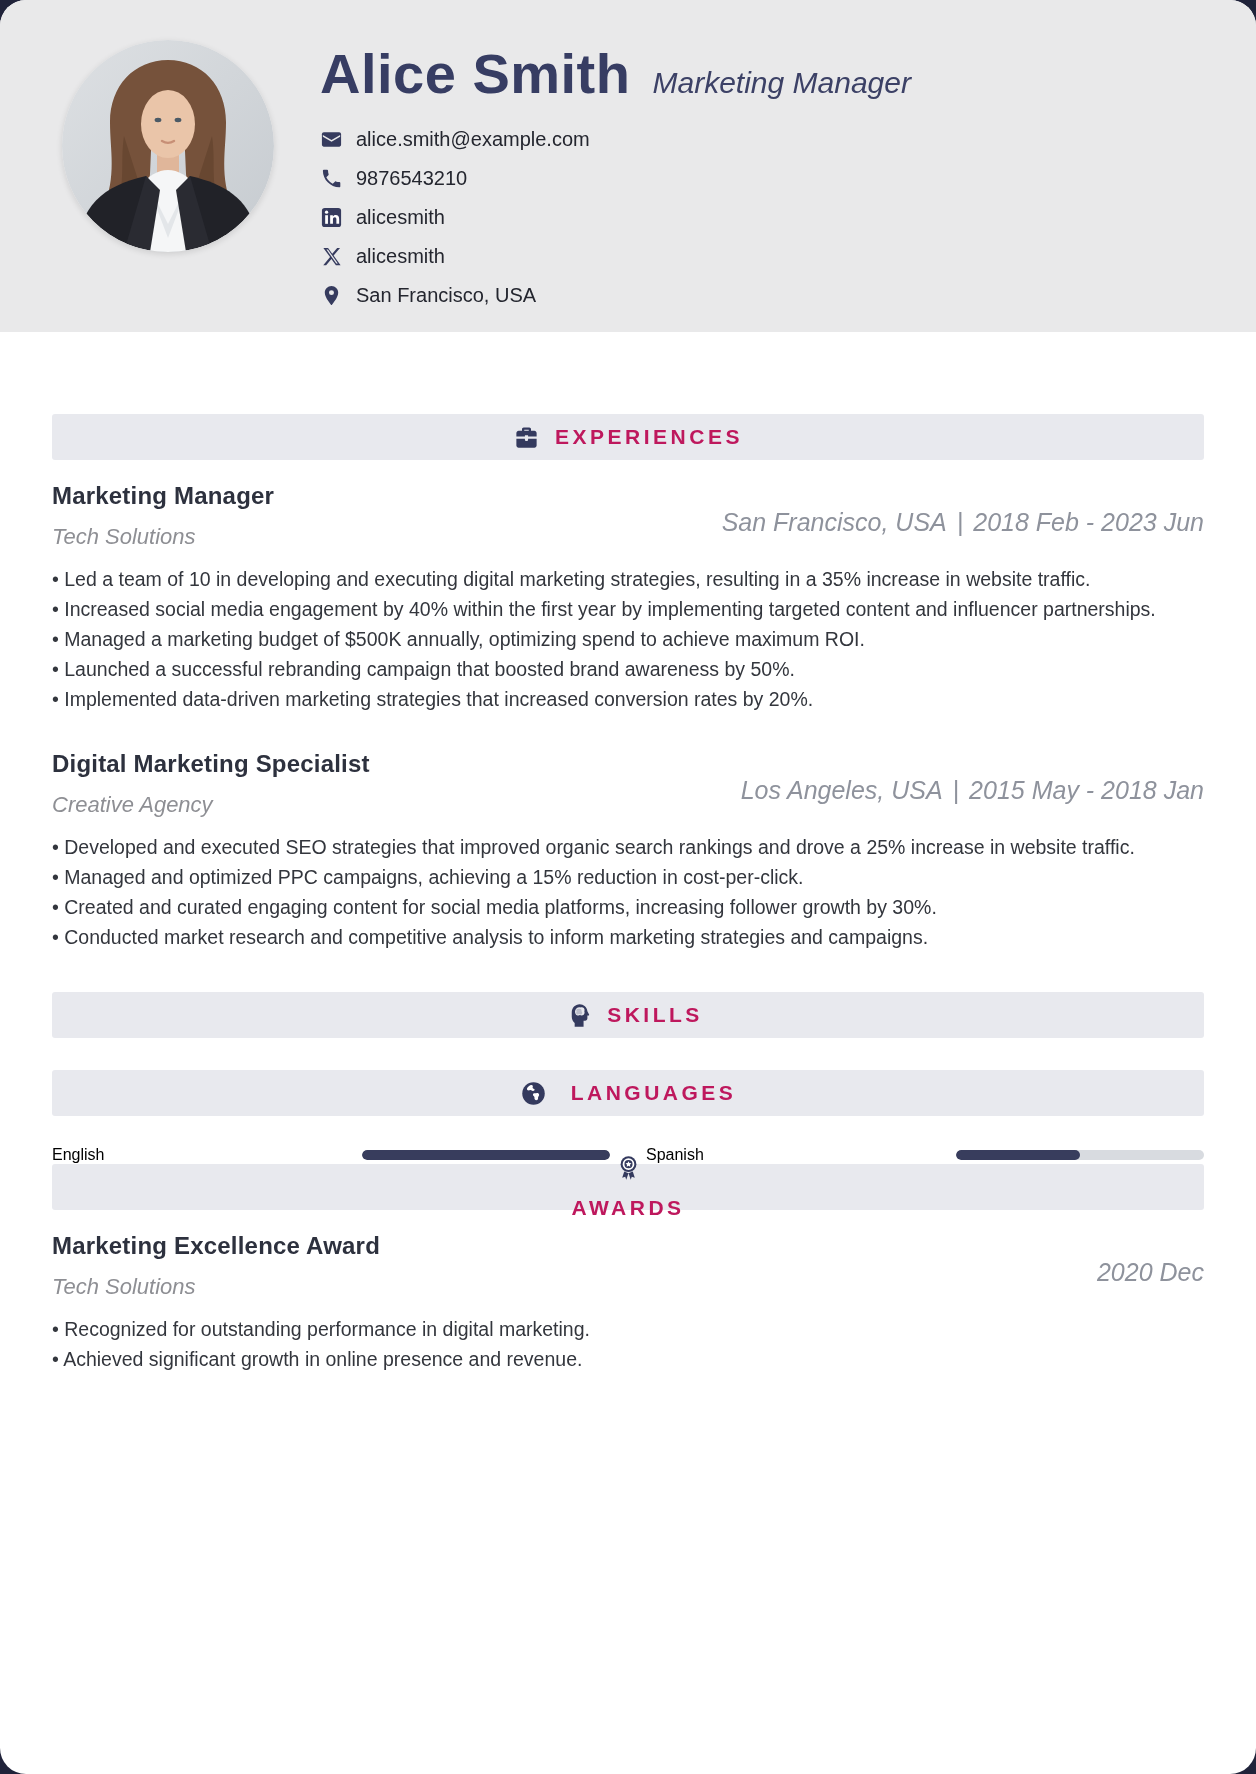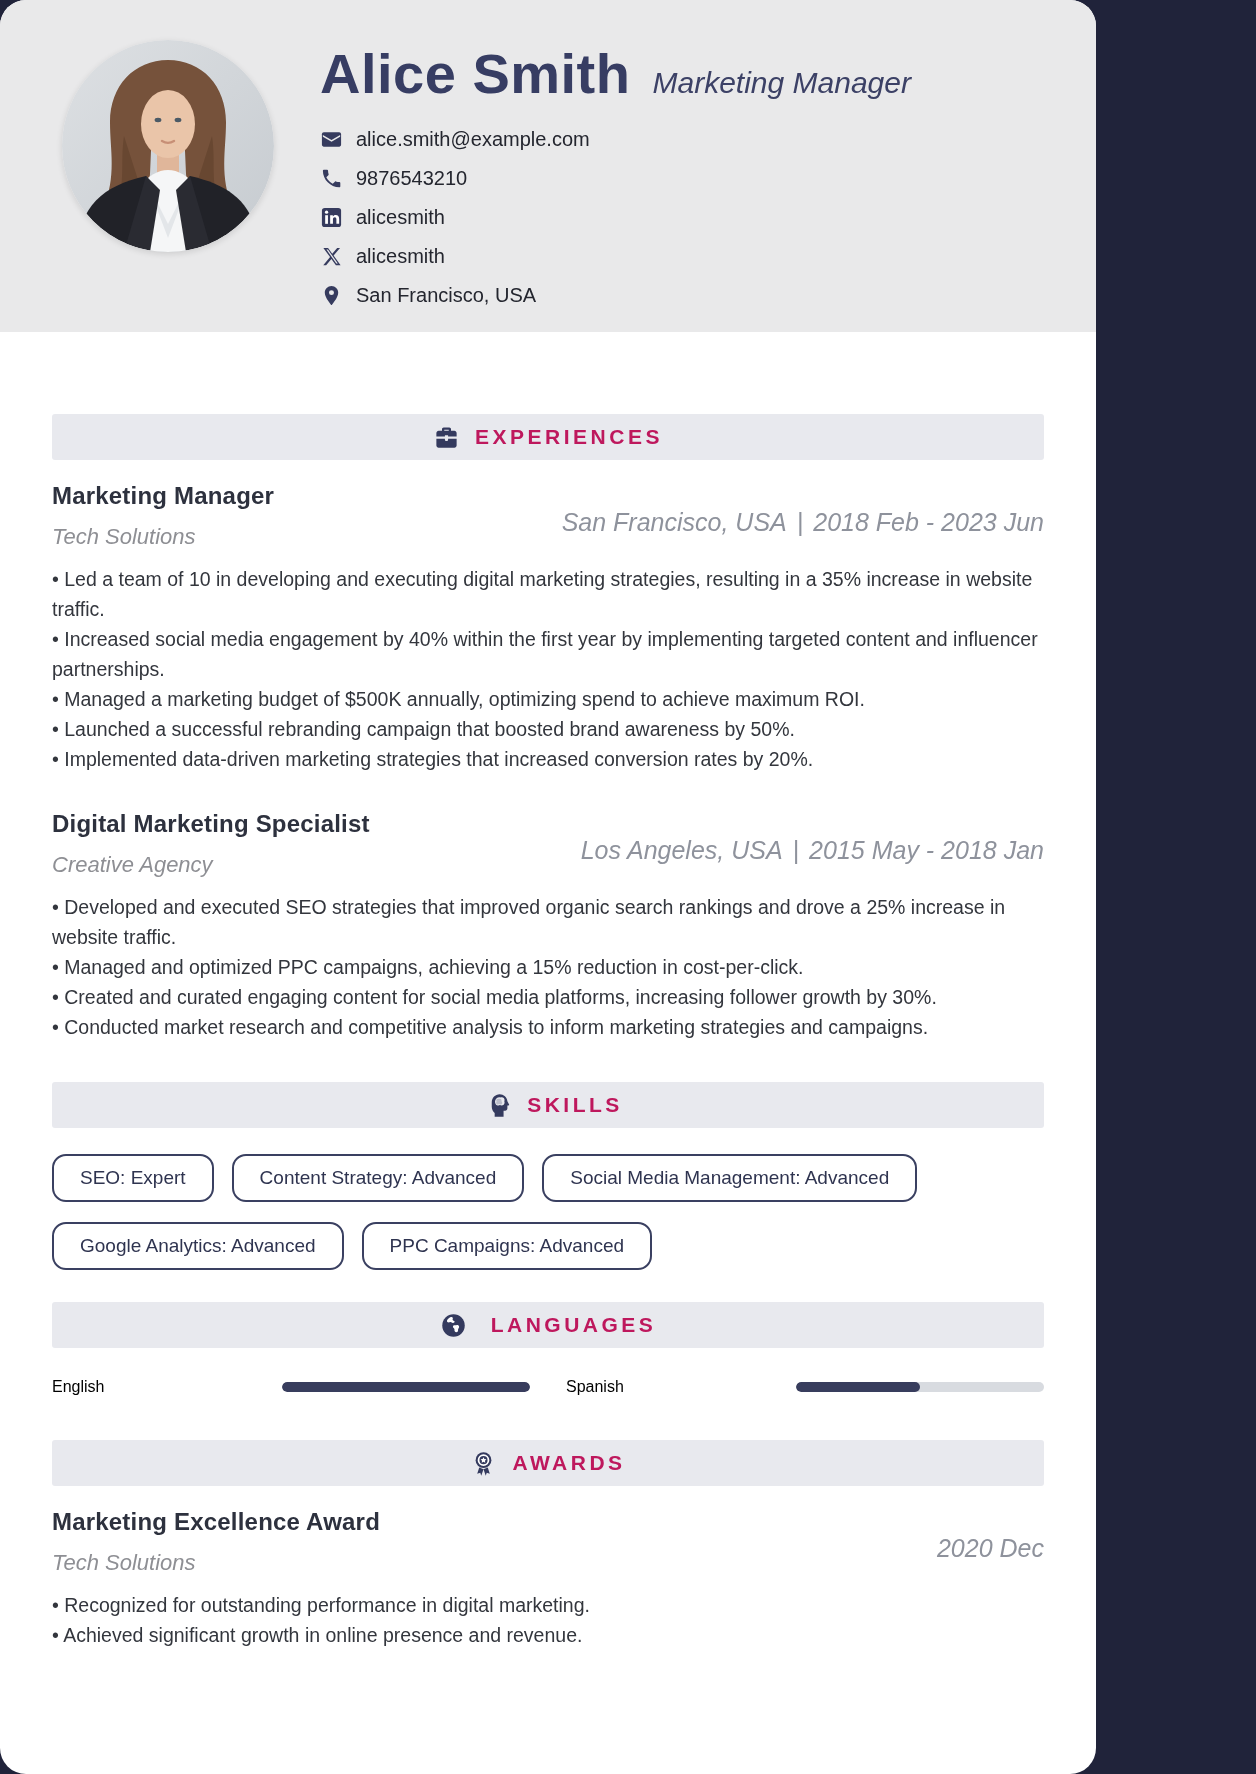--- a/index.html
+++ b/index.html
@@ -3,21 +3,21 @@
 <meta charset="utf-8">
 <style>
   html,body{margin:0;padding:0;}
   body{
     width:1256px;height:1774px;
     background:#20233a;
     font-family:"Liberation Sans", sans-serif;
     overflow:hidden;
   }
   .card{
-    width:1096px;height:1774px;
+    width:1256px;height:1774px;
     background:#ffffff;
     border-radius:26px;
     overflow:hidden;
     position:relative;
   }
   
   .header{
     background:#e9e9ea;
     height:332px;
     box-sizing:border-box;
@@ -56,21 +56,21 @@
     display:flex;align-items:center;justify-content:center;gap:15px;
   }
   .banner .bicon{width:27px;height:27px;display:inline-flex;}
   .banner .bicon svg{width:100%;height:100%;}
   .banner .btitle{
     font-size:21px;font-weight:800;color:#be185d;letter-spacing:3.5px;
   }
   .mt-exp{margin-top:82px;}
   .mt-skills{margin-top:40px;padding-left:12px;}
   .mt-lang{margin-top:32px;gap:24px;}
-  .mt-awards{margin-top:44px;}
+  .mt-awards{flex-direction:column;}
   
   .entry{margin:22px 52px 0;}
   .entry-top{display:flex;justify-content:space-between;align-items:flex-start;}
   .entry-left{display:flex;flex-direction:column;}
   .entry-title{font-size:24px;font-weight:700;color:#2d313e;letter-spacing:.2px;}
   .entry-company{font-size:22px;font-style:italic;color:#8e8f94;margin-top:14px;}
   .entry-meta{
     font-size:25px;font-style:italic;color:#8e929c;
     margin-top:26px;white-space:nowrap;
   }
@@ -255,27 +255,20 @@
     <span class="bicon">
       <svg viewBox="0 0 24 24">
           <path fill="#343a5e" d="M6 9.2C6 5.2 9.1 2 13 2c3.6 0 6.6 2.7 6.9 6.2l1.5 3c.2.4-.1.8-.5.8h-1v2.6c0 1.1-.9 2-2 2h-1.4V22H8.6v-3.3C7 17.3 6 15.4 6 13.2z"></path>
           <path fill="#e8e9ee" d="M13 4.6c-2.3 0-4.1 1.8-4.1 4 0 .9.3 1.7.8 2.4.5.6 1.3 1 2.2 1 .5 0 1-.1 1.4-.4.4.3.9.4 1.4.4 1.5 0 2.7-1.2 2.7-2.7 0-.4-.1-.8-.3-1.2.2-.3.3-.7.3-1.1 0-1.3-1.1-2.4-2.4-2.4-.3 0-.7.1-1 .2-.3-.1-.6-.2-1-.2z"></path>
           <path fill="#343a5e" d="M13 6c.9 0 1.7.7 1.7 1.6 0 .2 0 .4-.1.6.4.3.7.8.7 1.3 0 .9-.7 1.6-1.6 1.6-.4 0-.8-.2-1.1-.4-.3.3-.7.4-1.1.4-.9 0-1.6-.7-1.6-1.6 0-.4.1-.7.4-1-.2-.3-.3-.6-.3-.9C10 6.7 10.8 6 11.7 6z" opacity=".25"></path>
         </svg>
     </span>
     <span class="btitle">SKILLS</span>
   </div>
 
-  <div class="pills">
-    <span class="pill">SEO: Expert</span>
-    <span class="pill">Content Strategy: Advanced</span>
-    <span class="pill">Social Media Management: Advanced</span>
-    <span class="pill">Google Analytics: Advanced</span>
-    <span class="pill">PPC Campaigns: Advanced</span>
-  </div>
 
   <div class="banner mt-lang">
     <span class="bicon">
       <svg viewBox="0 0 24 24">
           <circle cx="12" cy="12" r="10" fill="#343a5e"></circle>
           <path fill="#fff" d="M9.2 4.6c1.1-.4 2-.1 2.2.7.2.7-.4 1-.1 1.7.3.7 1.3.4 1.6 1.3.3.9-.6 1.5-1.5 1.4-.9-.1-1.1-.9-2-.9s-1.5.7-2.4.4c-.8-.3-1-1.2-.6-2 .6-1.2 1.6-2.1 2.8-2.6zM14.9 11.6c1-.2 2 .4 2.1 1.4.1.9-.7 1.4-.9 2.3-.2.8.2 1.7-.5 2.3-.8.7-2 .4-2.5-.5-.4-.8 0-1.5-.4-2.3-.3-.7-1.2-.9-1.2-1.8 0-.8.8-1.2 1.6-1.2.7 0 1.2.1 1.8-.2z"></path>
         </svg>
     </span>
     <span class="btitle">LANGUAGES</span>
   </div>

